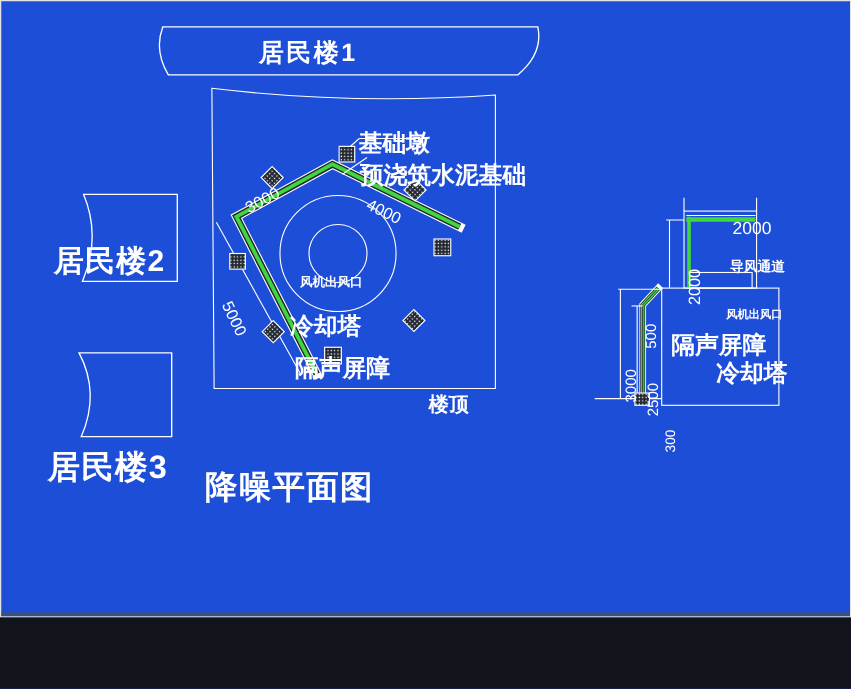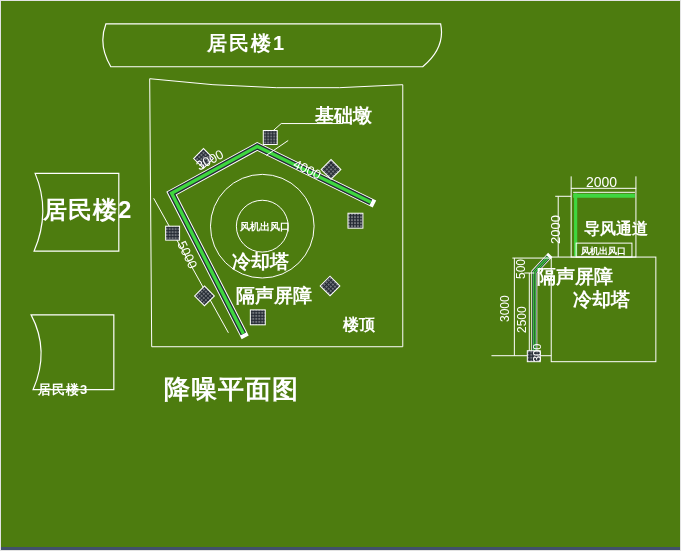--- a/index.html
+++ b/index.html
@@ -1,17 +1,17 @@
 <!DOCTYPE html>
 <html><head>
 <meta charset="utf-8">
 <style>
   html,body{margin:0;padding:0;background:#11151b;}
   #stage{
-    position:relative;width:681px;height:551px;background:#4d7c0f;
+    position:relative;width:681px;height:494px;background:#1d4ed8;
     border:1px solid #e3e3e3;box-sizing:border-box;overflow:hidden;
     font-family:"Liberation Sans","DejaVu Sans",sans-serif;
   }
   #linework{position:absolute;left:0;top:0;width:100%;height:100%;}
   .lbl{position:absolute;color:#ffffff;white-space:nowrap;line-height:1;
        font-family:"Liberation Sans","DejaVu Sans",sans-serif;}
   .b{font-weight:bold;}
   .dim{font-size:13px;transform-origin:0 0;}
   .vdim{font-size:12px;transform:rotate(-90deg);transform-origin:0 0;}
   #bottom-bar{position:absolute;left:0;bottom:0;width:100%;height:3px;background:#41516b;}
@@ -85,38 +85,39 @@
     <line x1="530" y1="273" x2="530" y2="356" stroke="#ffffff" stroke-width="1"></line>
     <line x1="525" y1="273" x2="535" y2="273" stroke="#ffffff" stroke-width="1"></line>
 
     <line x1="492" y1="356" x2="552" y2="356" stroke="#ffffff" stroke-width="1"></line>
 
     <rect x="528" y="351" width="13" height="11" fill="url(#dots)" stroke="#ffffff" stroke-width="1"></rect>
   </svg>
 
   <div class="lbl b" style="left:206px;top:32px;font-size:20px;letter-spacing:2px;">居民楼1</div>
   <div class="lbl b" style="left:42px;top:197px;font-size:24px;letter-spacing:1px;">居民楼2</div>
-  <div class="lbl b" style="left:37px;top:359px;font-size:13px;letter-spacing:1px;margin-top:23px;">居民楼3</div>
+  <div class="lbl b" style="left:37px;top:359px;font-size:26px;letter-spacing:1px;">居民楼3</div>
 
-  <div class="lbl b" style="left:286px;top:105px;font-size:19px;margin-left:28px;">基础墩</div>
+  <div class="lbl b" style="left:286px;top:105px;font-size:19px;">基础墩</div>
+  <div class="lbl b" style="left:287px;top:130px;font-size:19px;">预浇筑水泥基础</div>
 
   <div class="lbl dim" style="left:193px;top:160px;transform:rotate(-28deg);">3000</div>
   <div class="lbl dim" style="left:296px;top:156px;transform:rotate(26deg);">4000</div>
   <div class="lbl dim" style="left:186px;top:238px;transform:rotate(64deg);">5000</div>
 
   <div class="lbl b" style="left:239px;top:221px;font-size:10px;">风机出风口</div>
   <div class="lbl b" style="left:231px;top:251px;font-size:19px;">冷却塔</div>
   <div class="lbl b" style="left:235px;top:285px;font-size:19px;">隔声屏障</div>
   <div class="lbl b" style="left:342px;top:316px;font-size:16px;">楼顶</div>
 
   <div class="lbl b" style="left:163px;top:375px;font-size:26px;letter-spacing:1px;">降噪平面图</div>
 
   <div class="lbl" style="left:585px;top:174px;font-size:14px;">2000</div>
   <div class="lbl vdim" style="left:548px;top:243px;font-size:13px;">2000</div>
-  <div class="lbl b" style="left:583px;top:220px;font-size:16px;font-family:Liberation Serif, serif;">导风通道</div>
+  <div class="lbl b" style="left:583px;top:208px;font-size:11px;font-family:Liberation Serif, serif;">导风通道</div>
   <div class="lbl b" style="left:580px;top:246px;font-size:9px;">风机出风口</div>
   <div class="lbl b" style="left:536px;top:266px;font-size:19px;">隔声屏障</div>
   <div class="lbl b" style="left:572px;top:289px;font-size:19px;">冷却塔</div>
 
   <div class="lbl vdim" style="left:514px;top:278px;">500</div>
   <div class="lbl vdim" style="left:498px;top:321px;">3000</div>
   <div class="lbl vdim" style="left:515px;top:332px;">2500</div>
   <div class="lbl vdim" style="left:531px;top:361px;font-size:11px;">300</div>
 
 

